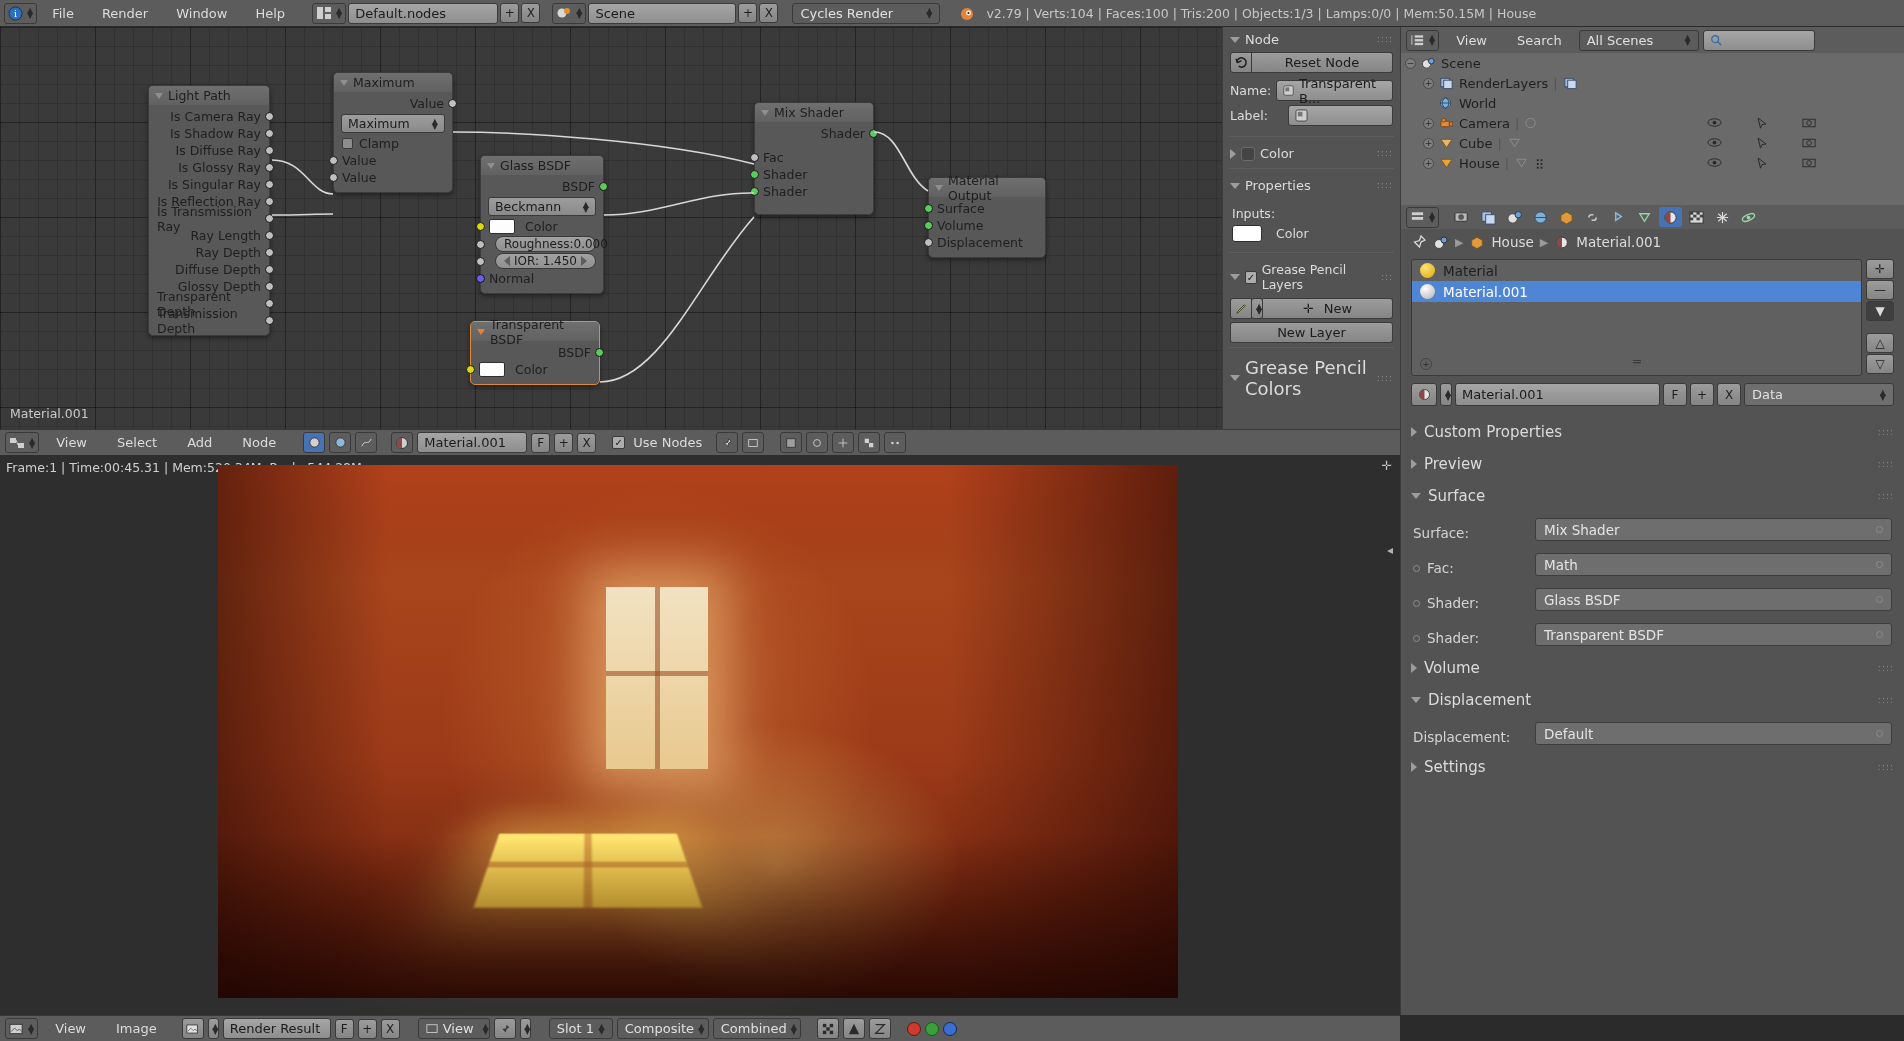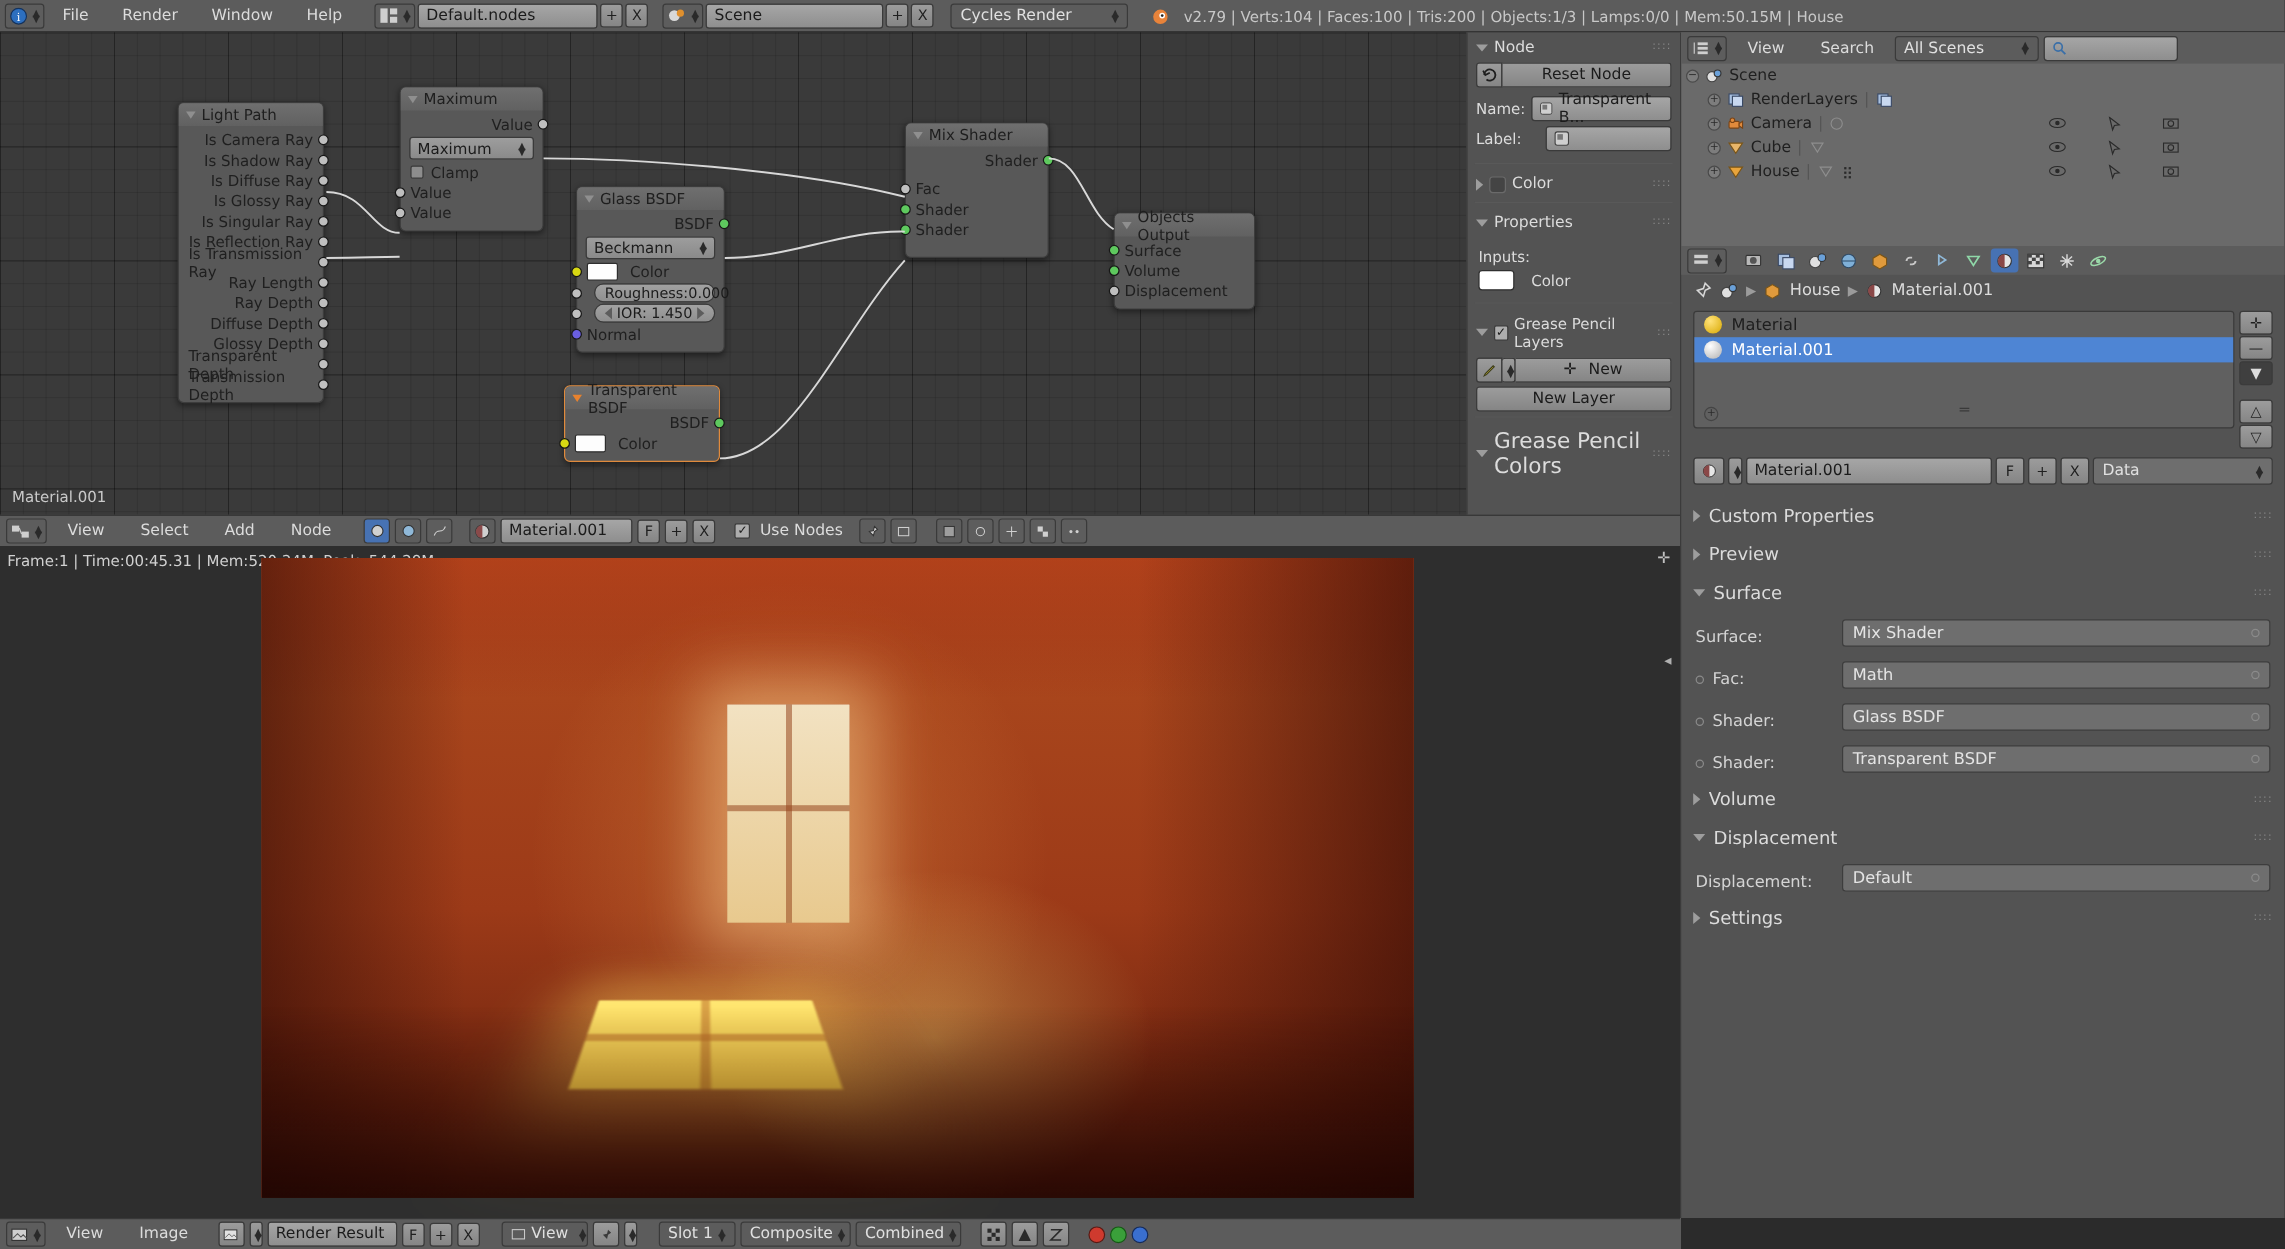--- a/index.html
+++ b/index.html
@@ -99,21 +99,21 @@
   
   .props{ position:absolute; left:1400px; top:205px; width:504px; height:810px;
       background:#535353; border-left:1px solid #3b3b3b;}
   .tabbar{ height:24px; background:#5c5c5c; display:flex; align-items:center; gap:3px; padding:0 5px;}
   .ptab{ width:23px;height:20px;display:flex;align-items:center;justify-content:center;
       border-radius:3px; cursor:pointer;}
   .ptab.active{ background:#4772b3;}
   .breadcrumb{ height:26px; display:flex; align-items:center; gap:6px; padding:0 10px;
       font-size:13.5px; color:#dcdcdc;}
   .matlist{ margin:4px 10px; background:#606060; border:1px solid #3a3a3a; border-radius:3px;
-      height:98px; position:relative;}
+      height:117px; position:relative;}
   .matrow{ height:21px; display:flex; align-items:center; gap:8px; padding:0 8px;
       font-size:13.5px; color:#1e1e1e; cursor:pointer;}
   .matrow.sel{ background:#4e85d4; color:#fff;}
   .sphere{ width:15px;height:15px;border-radius:50%;}
   .panel-row{ display:flex; align-items:flex-end; padding:6px 12px; gap:10px;}
   .panel-title{ display:flex; align-items:center; gap:7px; padding:7px 10px;
       font-size:15px; color:#dcdcdc;}
   .val-field{ flex:1; height:23px; background:#6e6e6e; border:1px solid #3d3d3d;
       border-radius:3px; display:flex; align-items:center; padding:0 8px;
       font-size:13.5px; color:#e4e4e4; justify-content:space-between;}
@@ -364,21 +364,21 @@
         <div class="row">
           <span class="sock left green" style="top:4px"></span>
           <span>Shader</span>
         </div>
       </div>
     </div>
 
     <div class="node" style="left:928px; top:150px; width:118px;">
       <div class="hdr">
         <span class="hdr-tri"></span>
-        <span>Objects Output</span>
+        <span>Material Output</span>
       </div>
       <div class="body">
         <div class="row">
           <span class="sock left green" style="top:4px"></span>
           <span>Surface</span>
         </div>
         <div class="row">
           <span class="sock left green" style="top:4px"></span>
           <span>Volume</span>
         </div>
@@ -616,20 +616,27 @@
             <rect x="5" y="4" width="9" height="9" fill="#c8d8f0" stroke="#3a4a66"></rect>
           </svg>
         <span>RenderLayers</span>
         <span style="color:#555">|</span>
         <svg width="15" height="14" viewBox="0 0 16 14">
             <rect x="2" y="2" width="9" height="9" fill="#a8c0e0" stroke="#3a4a66"></rect>
             <rect x="5" y="4" width="9" height="9" fill="#c8d8f0" stroke="#3a4a66"></rect>
           </svg>
       </div>
 
+      <div class="otl-row" style="padding-left:38px">
+        <svg width="15" height="14" viewBox="0 0 16 14">
+            <circle cx="7" cy="7" r="5.5" fill="#7fb0d8" stroke="#2e4a66"></circle>
+            <path d="M2,7 h10 M7,1.5 a6,6 0 0,1 0,11 a6,6 0 0,1 0,-11" fill="none" stroke="#2e4a66"></path>
+          </svg>
+        <span>World</span>
+      </div>
 
       <div class="otl-row" style="padding-left:22px">
         <span class="expand">+</span>
         <svg width="15" height="14" viewBox="0 0 16 14">
             <rect x="2" y="5" width="9" height="6" rx="1" fill="#e08a3c" stroke="#7a4416"></rect>
             <circle cx="5" cy="4" r="2" fill="#e08a3c" stroke="#7a4416"></circle>
             <path d="M11,7 l3,-2 v6 l-3,-2z" fill="#e08a3c" stroke="#7a4416"></path>
           </svg>
         <span>Camera</span>
         <span style="color:#555">|</span>

